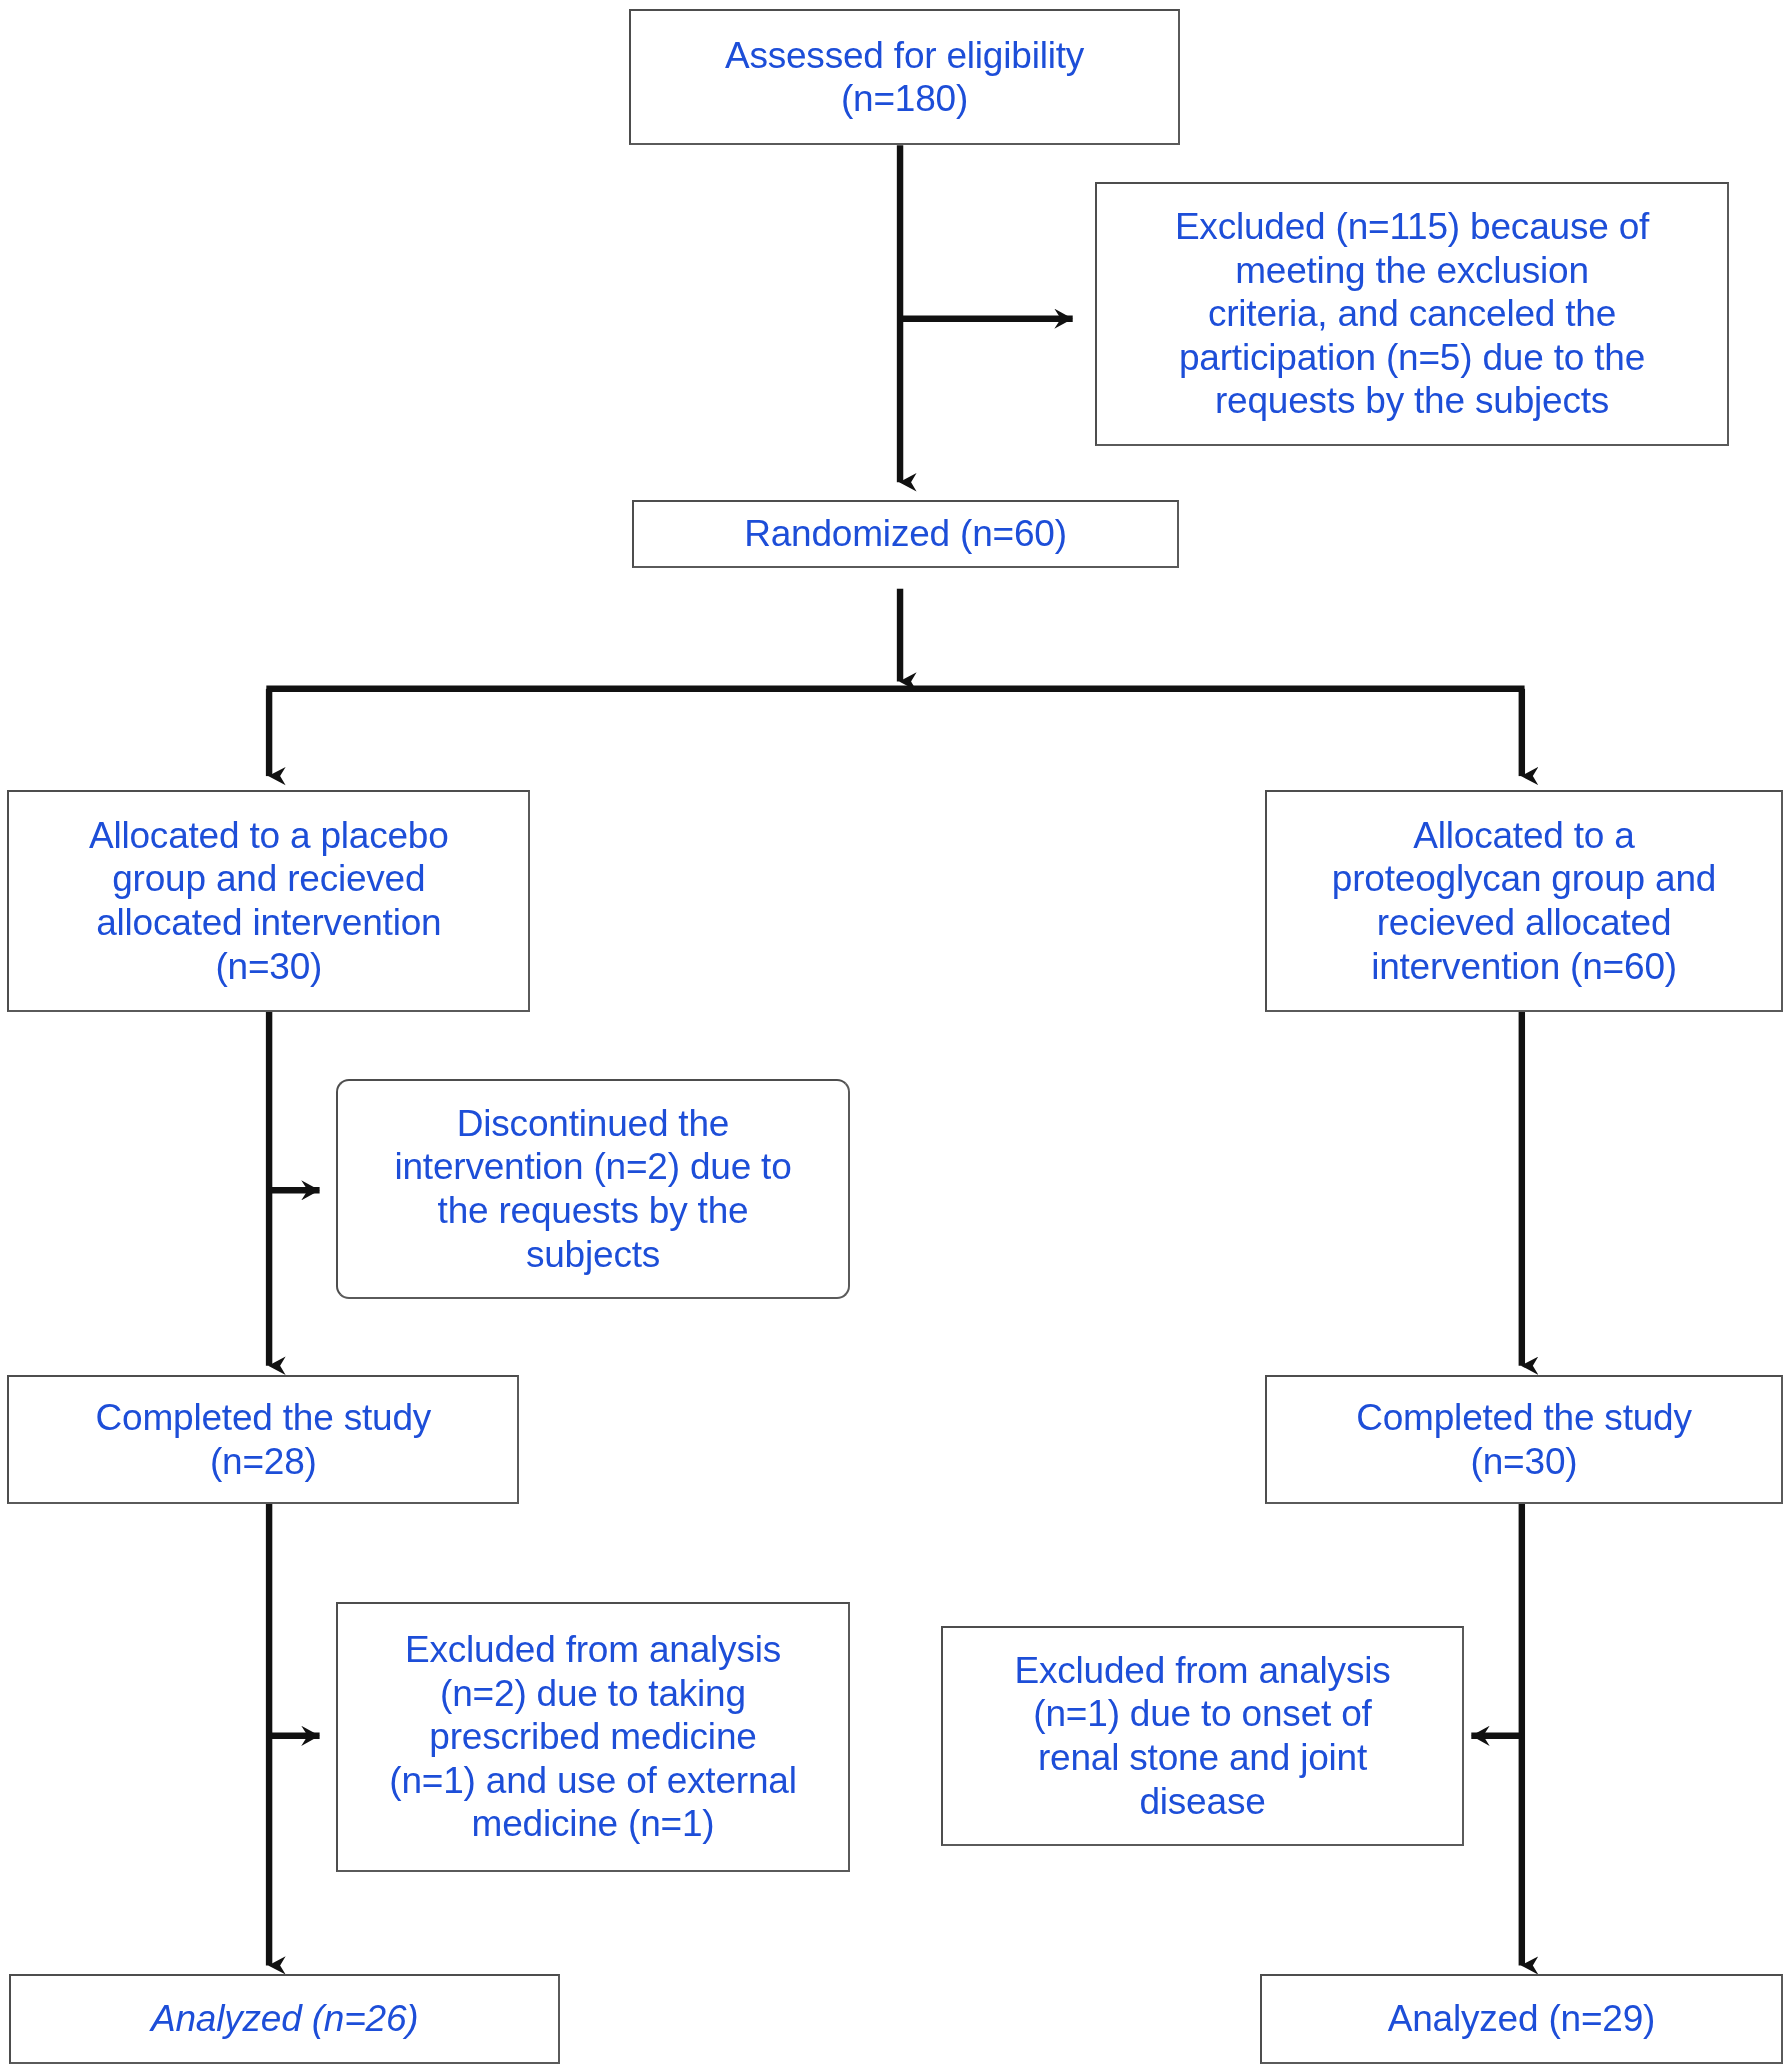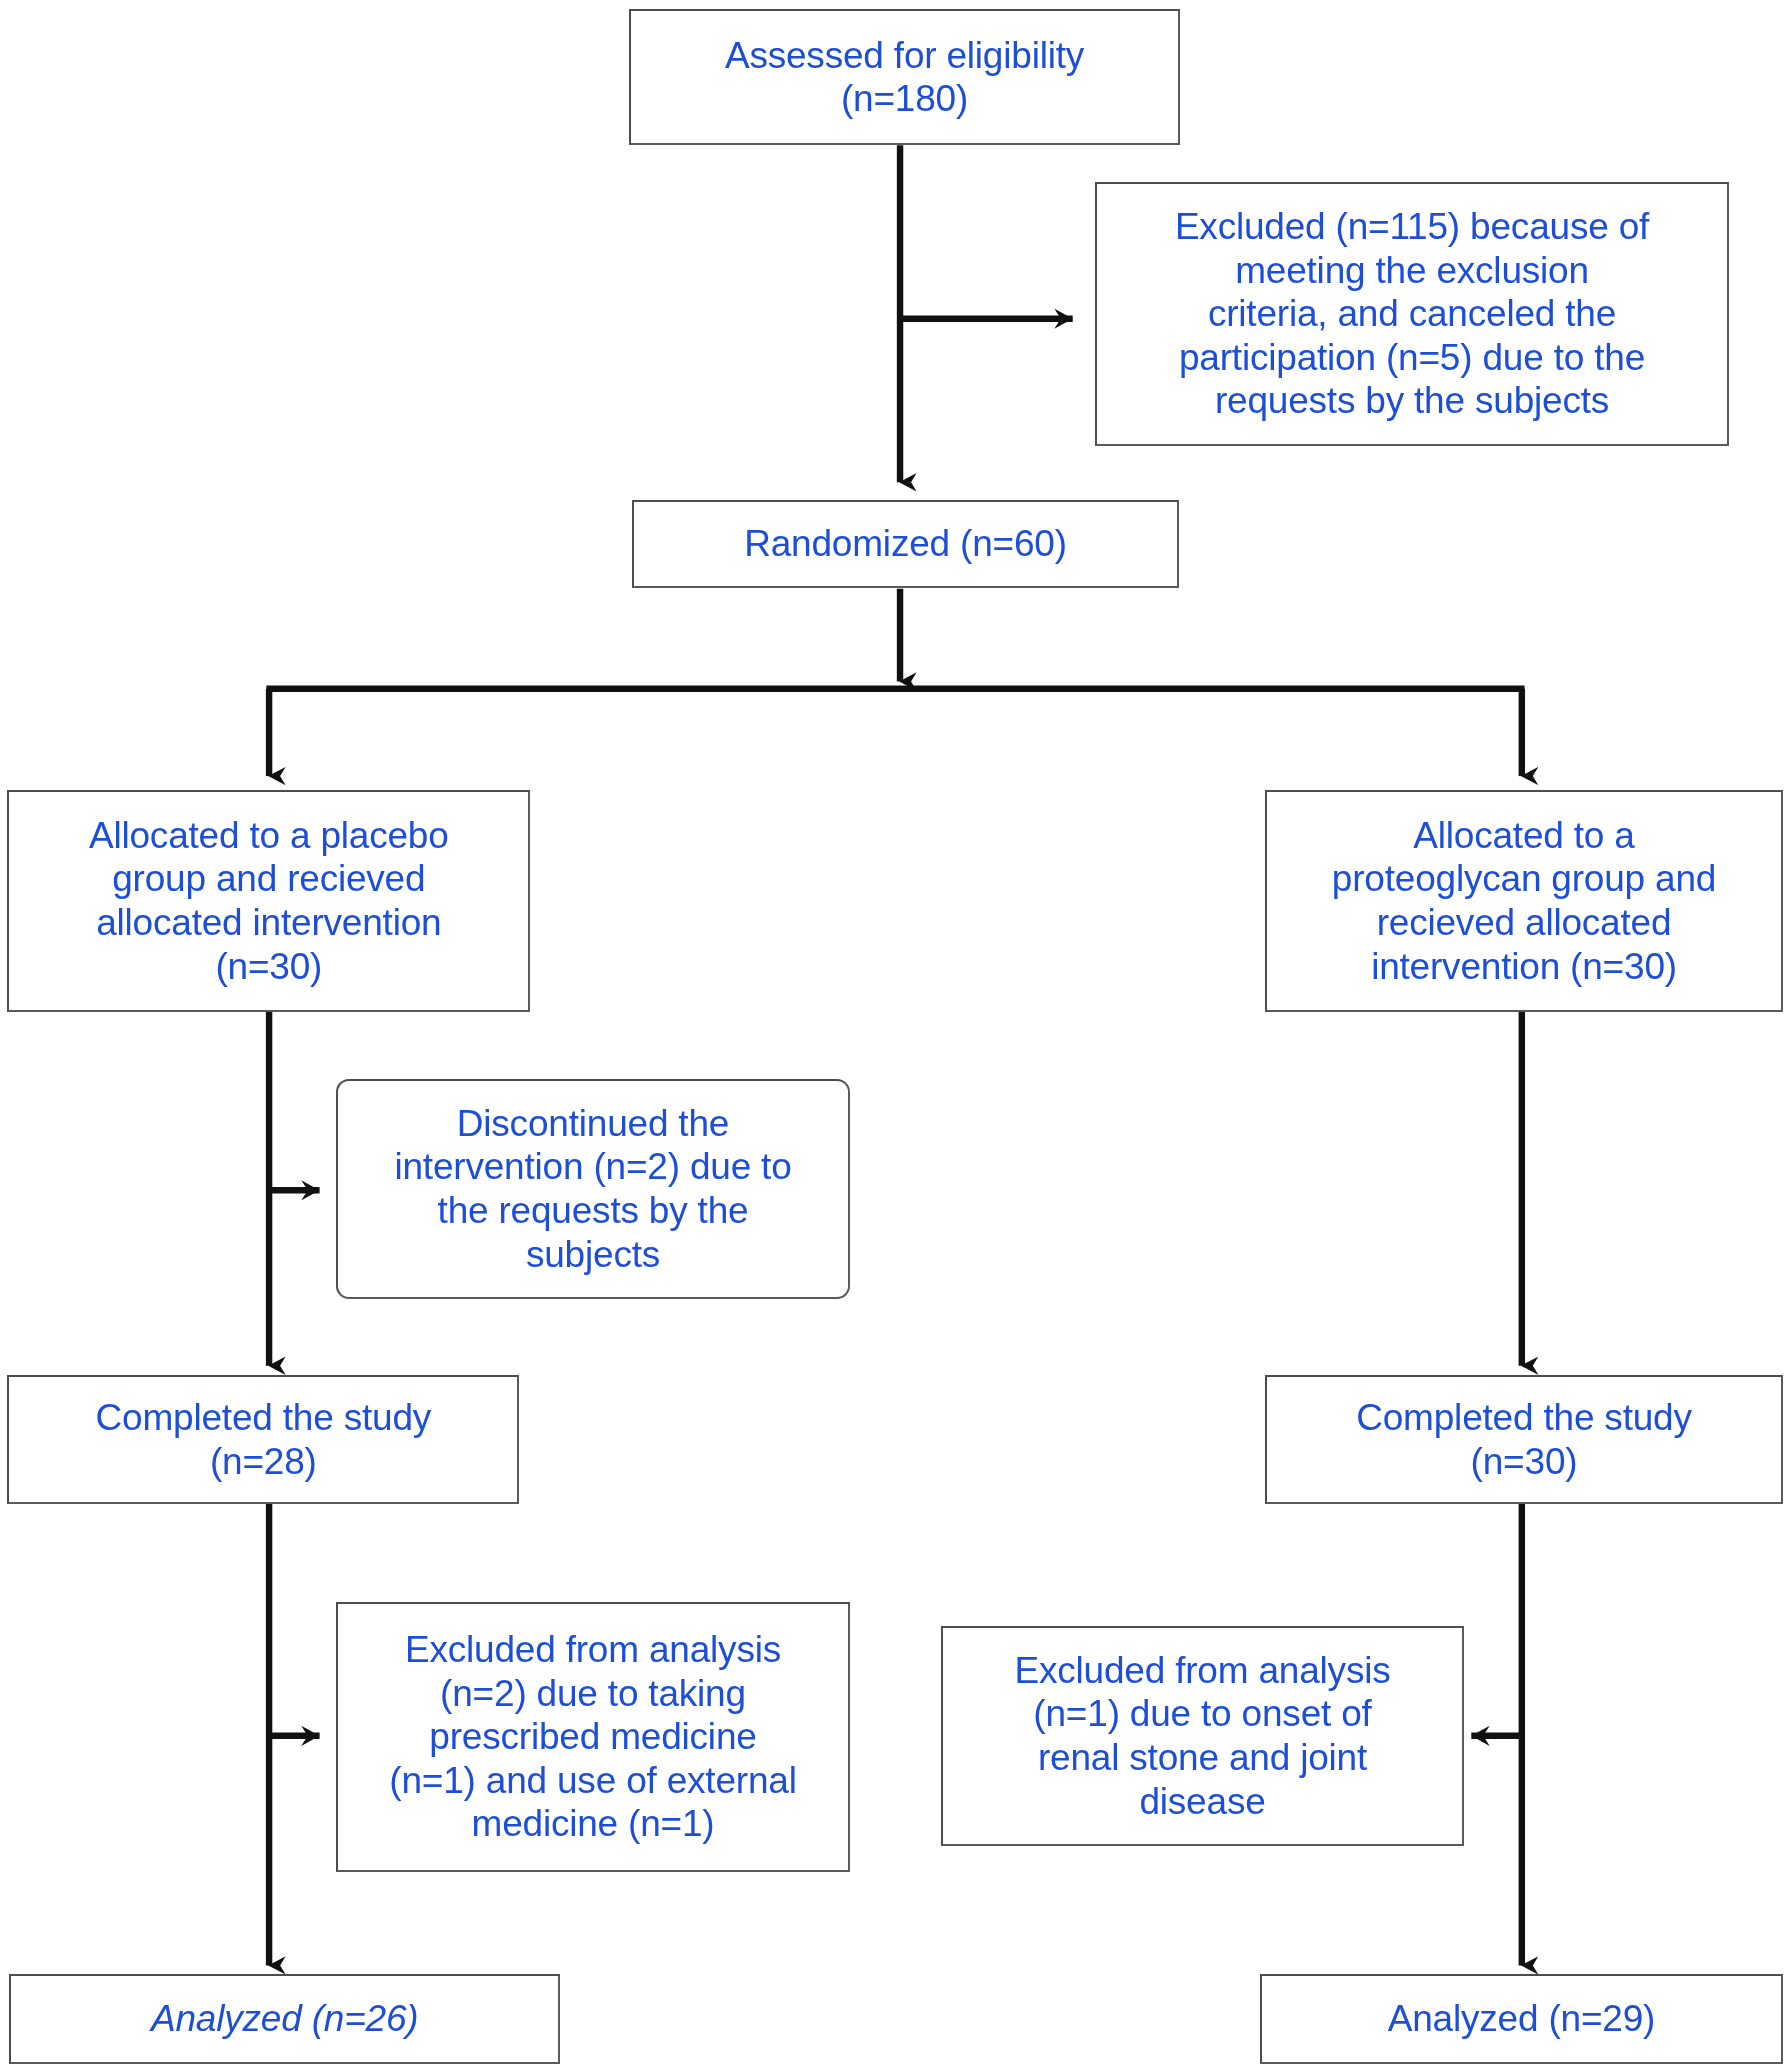--- a/index.html
+++ b/index.html
@@ -121,36 +121,36 @@
   </div>
 
   <div class="node left-align" style="left:1095px; top:182px; width:634px; height:264px;">
     <div class="txt">Excluded (n=115) because of
 meeting the exclusion
 criteria, and canceled the
 participation (n=5) due to the
 requests by the subjects</div>
   </div>
 
-  <div class="node" style="left:632px; top:500px; width:547px; height:88px;">
+  <div class="node" style="left:632px; top:500px; width:547px; height:68px;">
     <div class="txt">Randomized (n=60)</div>
   </div>
 
   <div class="node" style="left:7.3px; top:790px; width:523px; height:222px;">
     <div class="txt">Allocated to a placebo
 group and recieved
 allocated intervention
 (n=30)</div>
   </div>
 
   <div class="node" style="left:1265px; top:790px; width:518px; height:222px;">
     <div class="txt">Allocated to a
 proteoglycan group and
 recieved allocated
-intervention (n=30)</div>
+intervention (n=60)</div>
   </div>
 
   <div class="node" style="left:336px; top:1079px; width:514px; height:220px;border-radius:13px;">
     <div class="txt">Discontinued the
 intervention (n=2) due to
 the requests by the
 subjects</div>
   </div>
 
   <div class="node" style="left:7.3px; top:1375px; width:512px; height:129px;">

